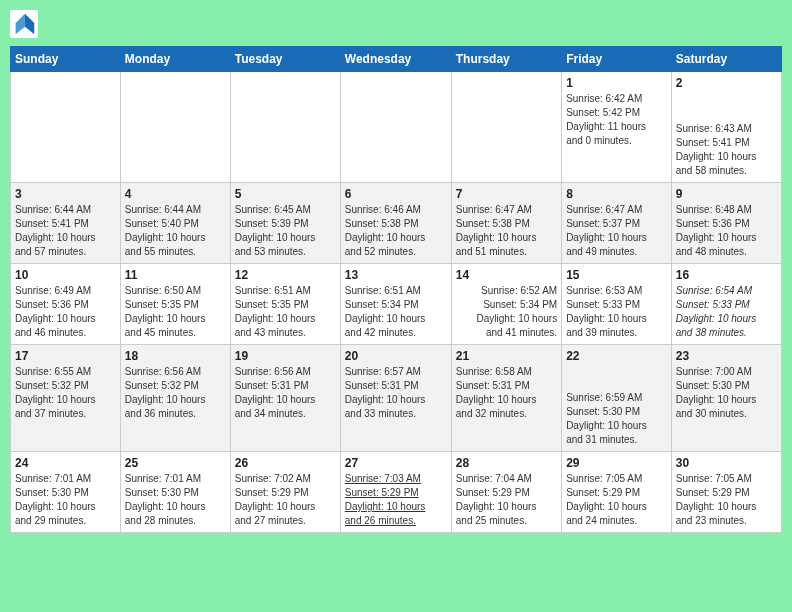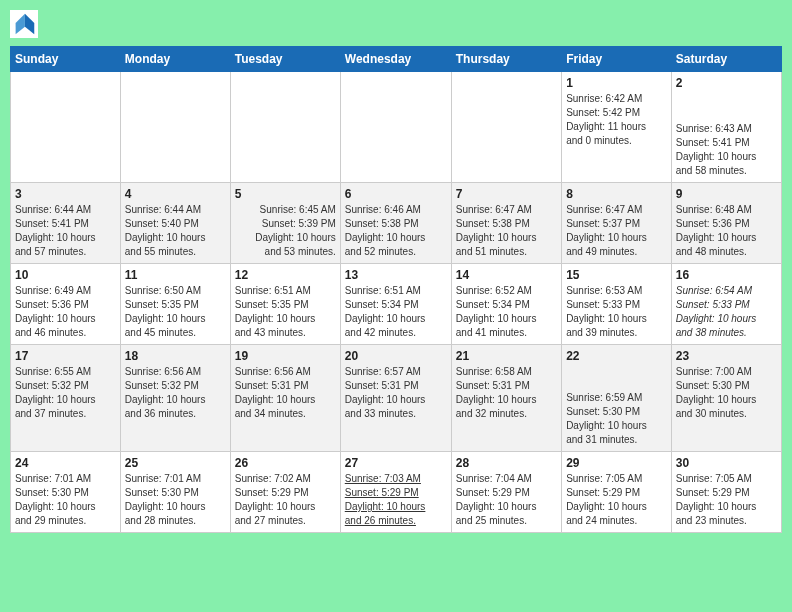--- a/index.html
+++ b/index.html
@@ -161,21 +161,21 @@
           </td>
           <td>
             <span class="day-num">4</span>
             <div class="day-info" style="white-space: pre-line;">Sunrise: 6:44 AM
 Sunset: 5:40 PM
 Daylight: 10 hours
 and 55 minutes.</div>
           </td>
           <td>
             <span class="day-num">5</span>
-            <div class="day-info" style="white-space: pre-line; text-align: right;">Sunrise: 6:45 AM
+            <div class="day-info" style="white-space: pre-line;">Sunrise: 6:45 AM
 Sunset: 5:39 PM
 Daylight: 10 hours
 and 53 minutes.</div>
           </td>
           <td>
             <span class="day-num">6</span>
             <div class="day-info" style="white-space: pre-line;">Sunrise: 6:46 AM
 Sunset: 5:38 PM
 Daylight: 10 hours
 and 52 minutes.</div>
@@ -226,21 +226,21 @@
           </td>
           <td>
             <span class="day-num">13</span>
             <div class="day-info" style="white-space: pre-line;">Sunrise: 6:51 AM
 Sunset: 5:34 PM
 Daylight: 10 hours
 and 42 minutes.</div>
           </td>
           <td>
             <span class="day-num">14</span>
-            <div class="day-info" style="white-space: pre-line;">Sunrise: 6:52 AM
+            <div class="day-info" style="white-space: pre-line; text-align: right;">Sunrise: 6:52 AM
 Sunset: 5:34 PM
 Daylight: 10 hours
 and 41 minutes.</div>
           </td>
           <td>
             <span class="day-num">15</span>
             <div class="day-info" style="white-space: pre-line;">Sunrise: 6:53 AM
 Sunset: 5:33 PM
 Daylight: 10 hours
 and 39 minutes.</div>

